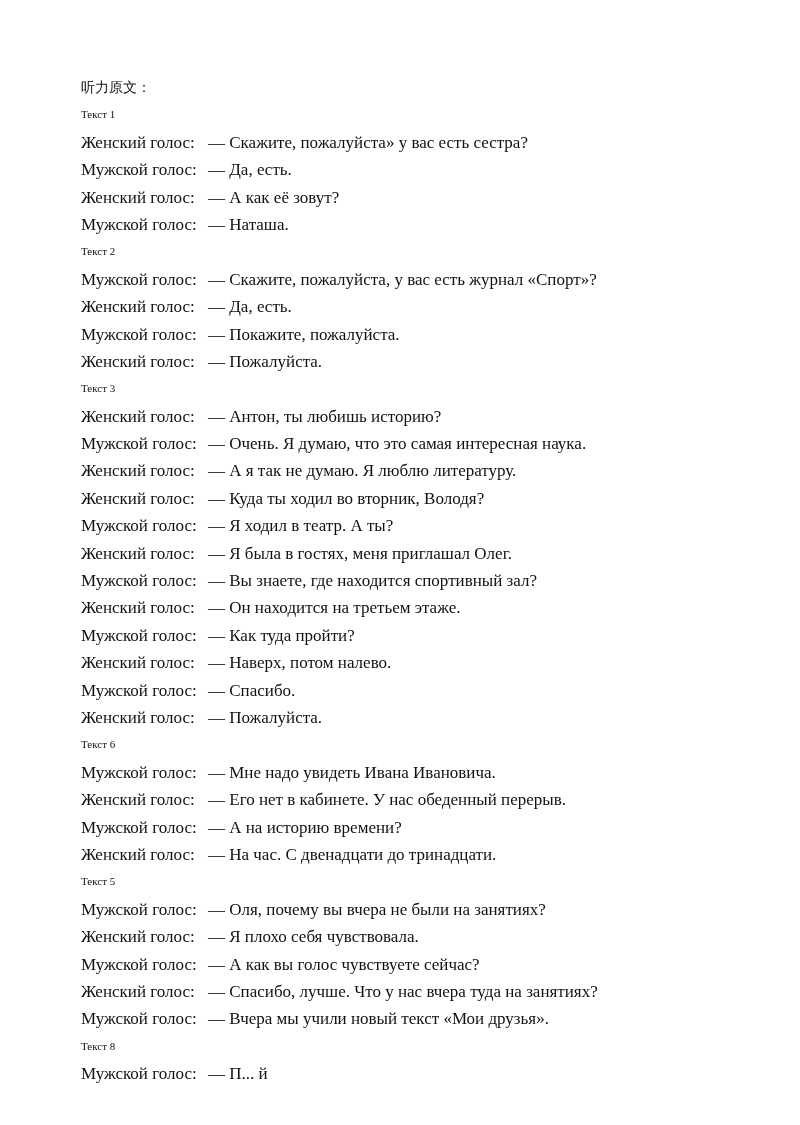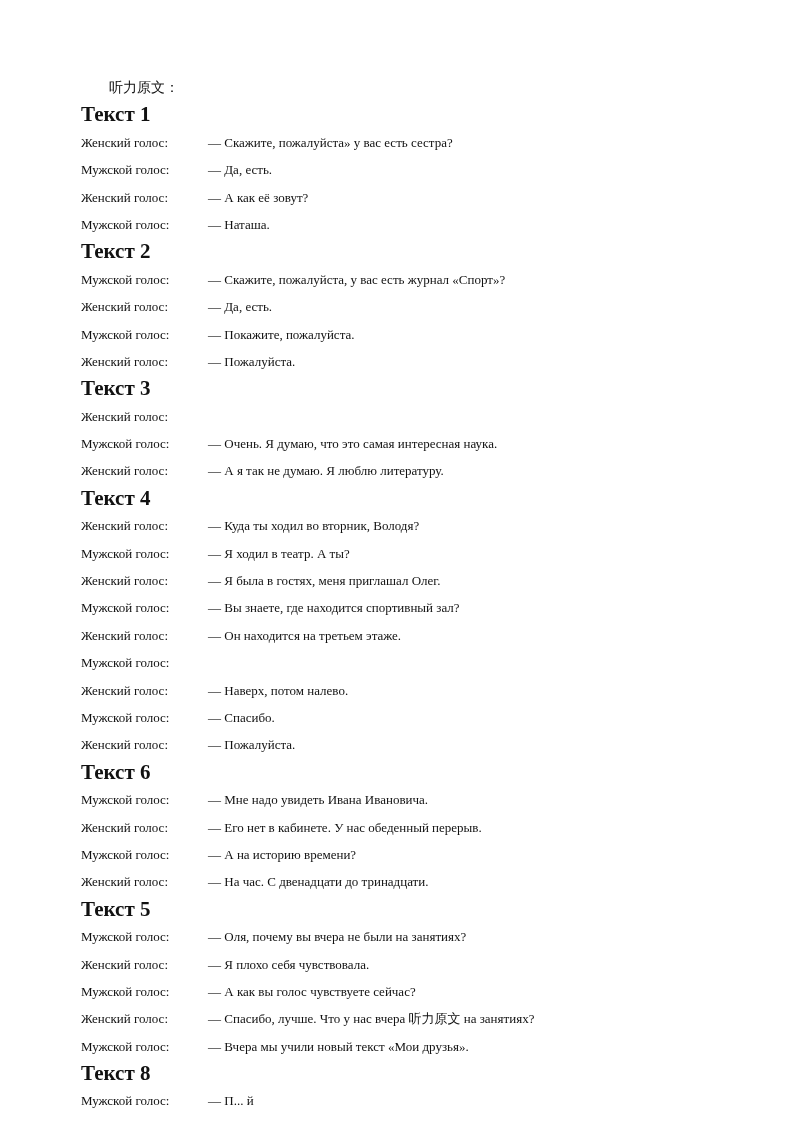--- a/index.html
+++ b/index.html
@@ -2,23 +2,23 @@
 <html><head>
   <meta charset="utf-8">
   <style>
     html, body { margin: 0; padding: 0; background: #ffffff; }
     body {
       width: 800px; height: 1125px; overflow: hidden; position: relative;
       font-family: "Liberation Serif", "DejaVu Serif", serif;
       color: #111111;
     }
     .page { position: absolute; left: 81px; top: 74px; width: 680px; }
-    .title { font-size: 15px; line-height: 27.4px; height: 27.4px; font-family: "DejaVu Sans", "Liberation Sans", sans-serif; font-size: 14px; margin-left: 28px; }
-    .section-heading { font-weight: bold; font-size: 21px; line-height: 27.4px; height: 27.4px; }
-    .line { display: flex; font-size: 13px; line-height: 27.4px; height: 27.4px; white-space: nowrap; }
+    .title { font-size: 15px; line-height: 27.4px; height: 27.4px; font-family: "DejaVu Sans", "Liberation Sans", sans-serif; font-size: 14px; }
+    .section-heading { font-weight: normal; font-size: 11px; line-height: 27.4px; height: 27.4px; }
+    .line { display: flex; font-size: 17px; line-height: 27.4px; height: 27.4px; white-space: nowrap; }
     .speaker { width: 127px; flex: none; }
     .utterance { flex: none; }
   </style>
 </head>
 <body>
 
 <div class="page">
   <div class="title">听力原文：</div>
   <div id="texts">
       <div class="section">
@@ -61,33 +61,33 @@
     <span class="speaker">Женский голос:</span>
     <span class="utterance">— Пожалуйста.</span>
   </div>
         </div>
   </div>
       <div class="section">
     <div class="section-heading">Текст 3</div>
     <div class="lines">
           <div class="line">
     <span class="speaker">Женский голос:</span>
+    <span class="utterance">— Антон, ты любишь историю?</span>
   </div>
           <div class="line">
     <span class="speaker">Мужской голос:</span>
     <span class="utterance">— Очень. Я думаю, что это самая интересная наука.</span>
   </div>
           <div class="line">
     <span class="speaker">Женский голос:</span>
     <span class="utterance">— А я так не думаю. Я люблю литературу.</span>
   </div>
         </div>
   </div>
       <div class="section">
-    <div class="section-heading">Текст 4</div>
     <div class="lines">
           <div class="line">
     <span class="speaker">Женский голос:</span>
     <span class="utterance">— Куда ты ходил во вторник, Володя?</span>
   </div>
           <div class="line">
     <span class="speaker">Мужской голос:</span>
     <span class="utterance">— Я ходил в театр. А ты?</span>
   </div>
           <div class="line">
@@ -101,20 +101,21 @@
           <div class="line">
     <span class="speaker">Мужской голос:</span>
     <span class="utterance">— Вы знаете, где находится спортивный зал?</span>
   </div>
           <div class="line">
     <span class="speaker">Женский голос:</span>
     <span class="utterance">— Он находится на третьем этаже.</span>
   </div>
           <div class="line">
     <span class="speaker">Мужской голос:</span>
+    <span class="utterance">— Как туда пройти?</span>
   </div>
           <div class="line">
     <span class="speaker">Женский голос:</span>
     <span class="utterance">— Наверх, потом налево.</span>
   </div>
           <div class="line">
     <span class="speaker">Мужской голос:</span>
     <span class="utterance">— Спасибо.</span>
   </div>
           <div class="line">
@@ -154,21 +155,21 @@
           <div class="line">
     <span class="speaker">Женский голос:</span>
     <span class="utterance">— Я плохо себя чувствовала.</span>
   </div>
           <div class="line">
     <span class="speaker">Мужской голос:</span>
     <span class="utterance">— А как вы голос чувствуете сейчас?</span>
   </div>
           <div class="line">
     <span class="speaker">Женский голос:</span>
-    <span class="utterance">— Спасибо, лучше. Что у нас вчера 听力原文 на занятиях?</span>
+    <span class="utterance">— Спасибо, лучше. Что у нас вчера туда на занятиях?</span>
   </div>
           <div class="line">
     <span class="speaker">Мужской голос:</span>
     <span class="utterance">— Вчера мы учили новый текст «Мои друзья».</span>
   </div>
         </div>
   </div>
       <div class="section">
     <div class="section-heading">Текст 8</div>
     <div class="lines">

